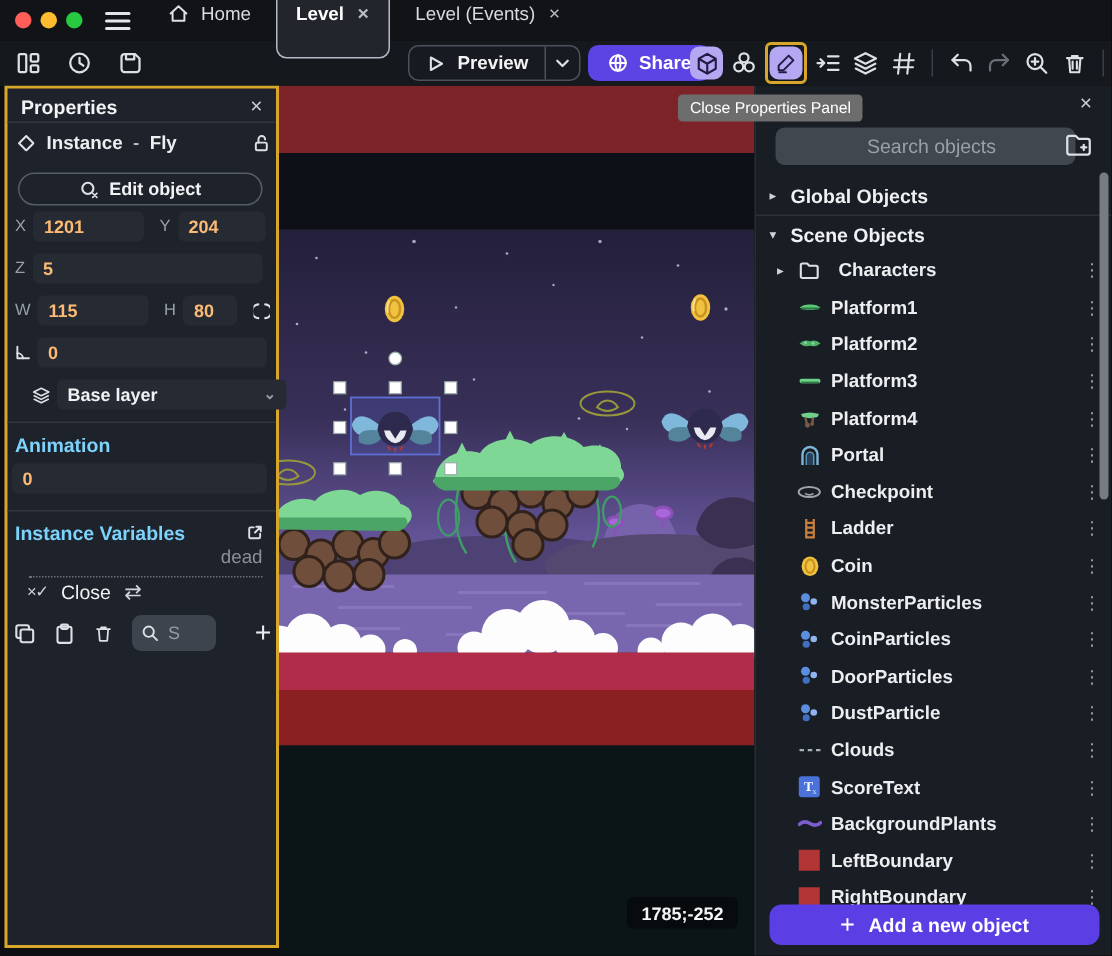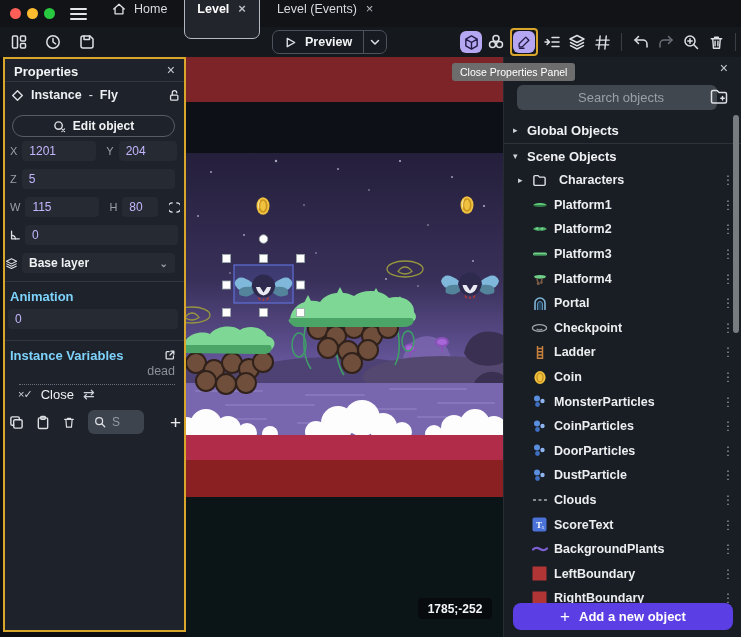--- a/index.html
+++ b/index.html
@@ -35,21 +35,21 @@
   .dim .ic{stroke:#6b7078;}
 
   
   .props{position:absolute;left:3px;top:57px;width:183px;height:575px;background:#1e222a;border:2px solid #d9a62c;box-sizing:border-box;z-index:10;}
   .props *{box-sizing:border-box;}
   .p-abs{position:absolute;}
   .p-title{left:9px;top:5px;font-size:13px;font-weight:bold;color:#f2f3f5;}
   .p-close{right:6px;top:3px;font-size:14px;color:#c9cdd3;cursor:pointer;padding:0 3px;}
   .p-div{left:0;right:0;height:1px;background:#32373f;}
   .p-label{color:#9aa0a8;font-size:11px;}
-  .p-input{background:#262b33;border-radius:4px;border:none;color:#c4b5fd;font-size:12px;font-weight:normal;height:20px;padding:0 7px;font-family:"Liberation Sans",sans-serif;width:100%;outline:none;}
+  .p-input{background:#262b33;border-radius:4px;border:none;color:#fdba74;font-size:12px;font-weight:bold;height:20px;padding:0 7px;font-family:"Liberation Sans",sans-serif;width:100%;outline:none;}
   .row{position:absolute;display:flex;align-items:center;}
   .p-btn{position:absolute;left:7px;top:56px;width:163px;height:22px;border:1px solid #565c66;border-radius:12px;background:transparent;display:flex;align-items:center;justify-content:center;gap:7px;color:#f2f3f5;font-size:12px;font-weight:bold;cursor:pointer;}
   .p-h{font-size:13px;font-weight:bold;color:#7dd3fc;}
   .p-select{background:#262b33;border-radius:4px;height:20px;display:flex;align-items:center;padding:0 7px;font-size:12px;font-weight:bold;color:#f0f1f3;cursor:pointer;}
   .var-name{color:#8b909a;font-size:12.5px;text-align:right;}
   .dotted{border-bottom:1px dotted #6a6f78;}
   .mini-search{background:#3e444d;border-radius:6px;height:24px;display:flex;align-items:center;padding:0 6px;gap:4px;}
   .mini-search input{background:transparent;border:none;outline:none;width:28px;color:#e8eaed;font-size:12px;font-family:"Liberation Sans",sans-serif;}
   .mini-search input::placeholder{color:#959ba4;}
   .plus-btn{font-size:19px;color:#e8eaed;cursor:pointer;line-height:1;}
@@ -145,20 +145,27 @@
         </svg>
       <span>Preview</span>
     </div>
     <div class="preview-arrow">
       <svg width="10" height="7" viewBox="0 0 10 7" class="ic">
           <path d="M1.5 1.5 L5 5 L8.5 1.5"></path>
         </svg>
     </div>
   </div>
 
+  <div class="share-btn">
+    <svg width="14" height="14" viewBox="0 0 16 16" class="ic" style="stroke:#fff">
+        <circle cx="8" cy="8" r="6"></circle>
+        <path d="M2 8 H14 M8 2 C5.5 4 5.5 12 8 14 C10.5 12 10.5 4 8 2"></path>
+      </svg>
+    <span>Share</span>
+  </div>
 
   <div class="right-tools">
     <div class="tool active-tool">
       <svg width="17" height="17" viewBox="0 0 18 18" class="ic">
           <path d="M9 2 L15 5.5 V12.5 L9 16 L3 12.5 V5.5 Z M3 5.5 L9 9 L15 5.5 M9 9 V16"></path>
         </svg>
     </div>
     <div class="tool">
       <svg width="18" height="18" viewBox="0 0 18 18" class="ic">
           <circle cx="9" cy="5.5" r="3"></circle>
@@ -450,21 +457,21 @@
   </div>
 
   <div class="row" style="left:4px;top:166px;width:169px;gap:4px">
     <svg width="12" height="12" viewBox="0 0 14 14" class="ic">
         <path d="M3 2.5 V11.5 H12"></path>
         <path d="M3 7.5 A4.5 4.5 0 0 1 7.5 11.5"></path>
       </svg>
     <span style="width:153px"><input class="p-input" value="0" style=""></span>
   </div>
 
-  <div class="row" style="left:0;top:194px;width:170px;gap:4px">
+  <div class="row" style="left:16px;top:194px;width:170px;gap:4px">
     <svg width="13" height="13" viewBox="0 0 18 18" class="ic">
         <path d="M9 2.5 L16 6 L9 9.5 L2 6 Z"></path>
         <path d="M2.5 9.5 L9 12.8 L15.5 9.5"></path>
         <path d="M2.5 12.7 L9 16 L15.5 12.7"></path>
       </svg>
     <span class="p-select" style="width:153px">
       <span>Base layer</span>
       <span style="margin-left:auto;color:#9aa0a8;font-size:10px">⌄</span>
     </span>
   </div>

